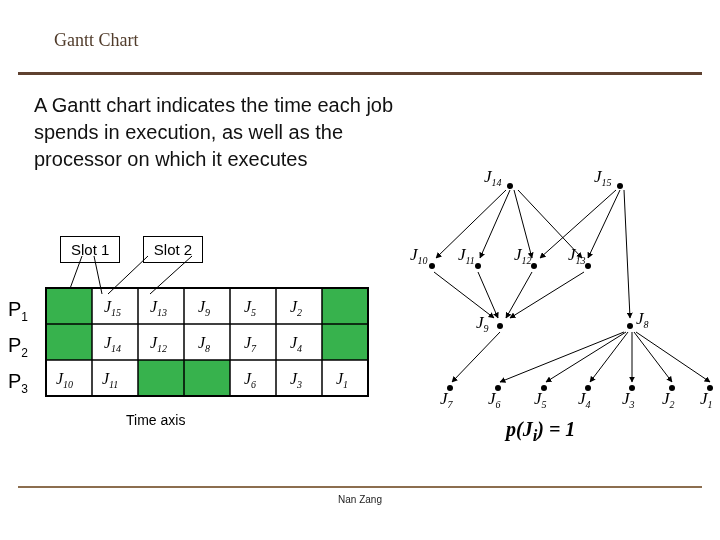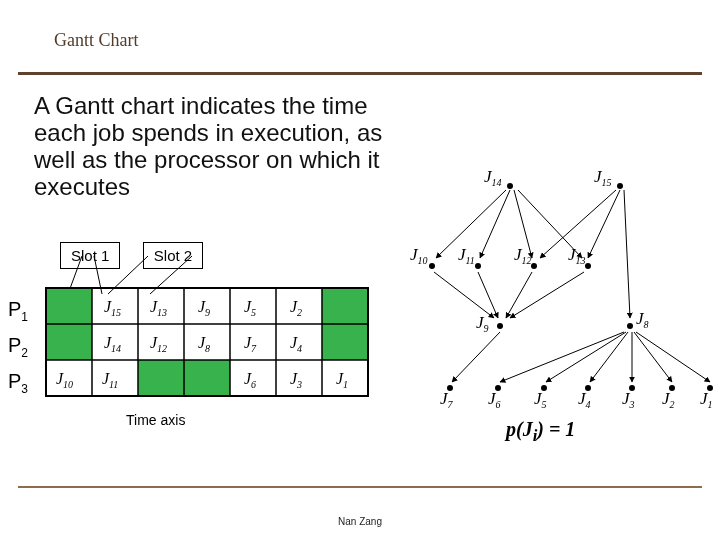--- a/index.html
+++ b/index.html
@@ -35,38 +35,38 @@
     top: 486px;
     width: 684px;
     height: 0;
     border-top: 2px solid #8c6e4f;
   }
   .desc {
     position: absolute;
     left: 34px;
     top: 92px;
     width: 370px;
-    font-size: 24px;
+    font-size: 20px;
     line-height: 27px;
     color: #111;
   }
   .footer {
     position: absolute;
     left: 0;
-    top: 516px;
+    top: 494px;
     width: 720px;
     text-align: center;
     font-size: 10px;
     color: #222;
     font-family: Verdana, Geneva, sans-serif;
   }
   .slot-labels {
     position: absolute;
     left: 60px;
-    top: 242px;
+    top: 236px;
     text-align: center;
   }
   .slot-box {
     display: inline-block;
     border: 1px solid #000;
     padding: 4px 10px;
     font-family: Verdana, Geneva, sans-serif;
     font-size: 15px;
     background: #fff;
     margin-right: 18px;

